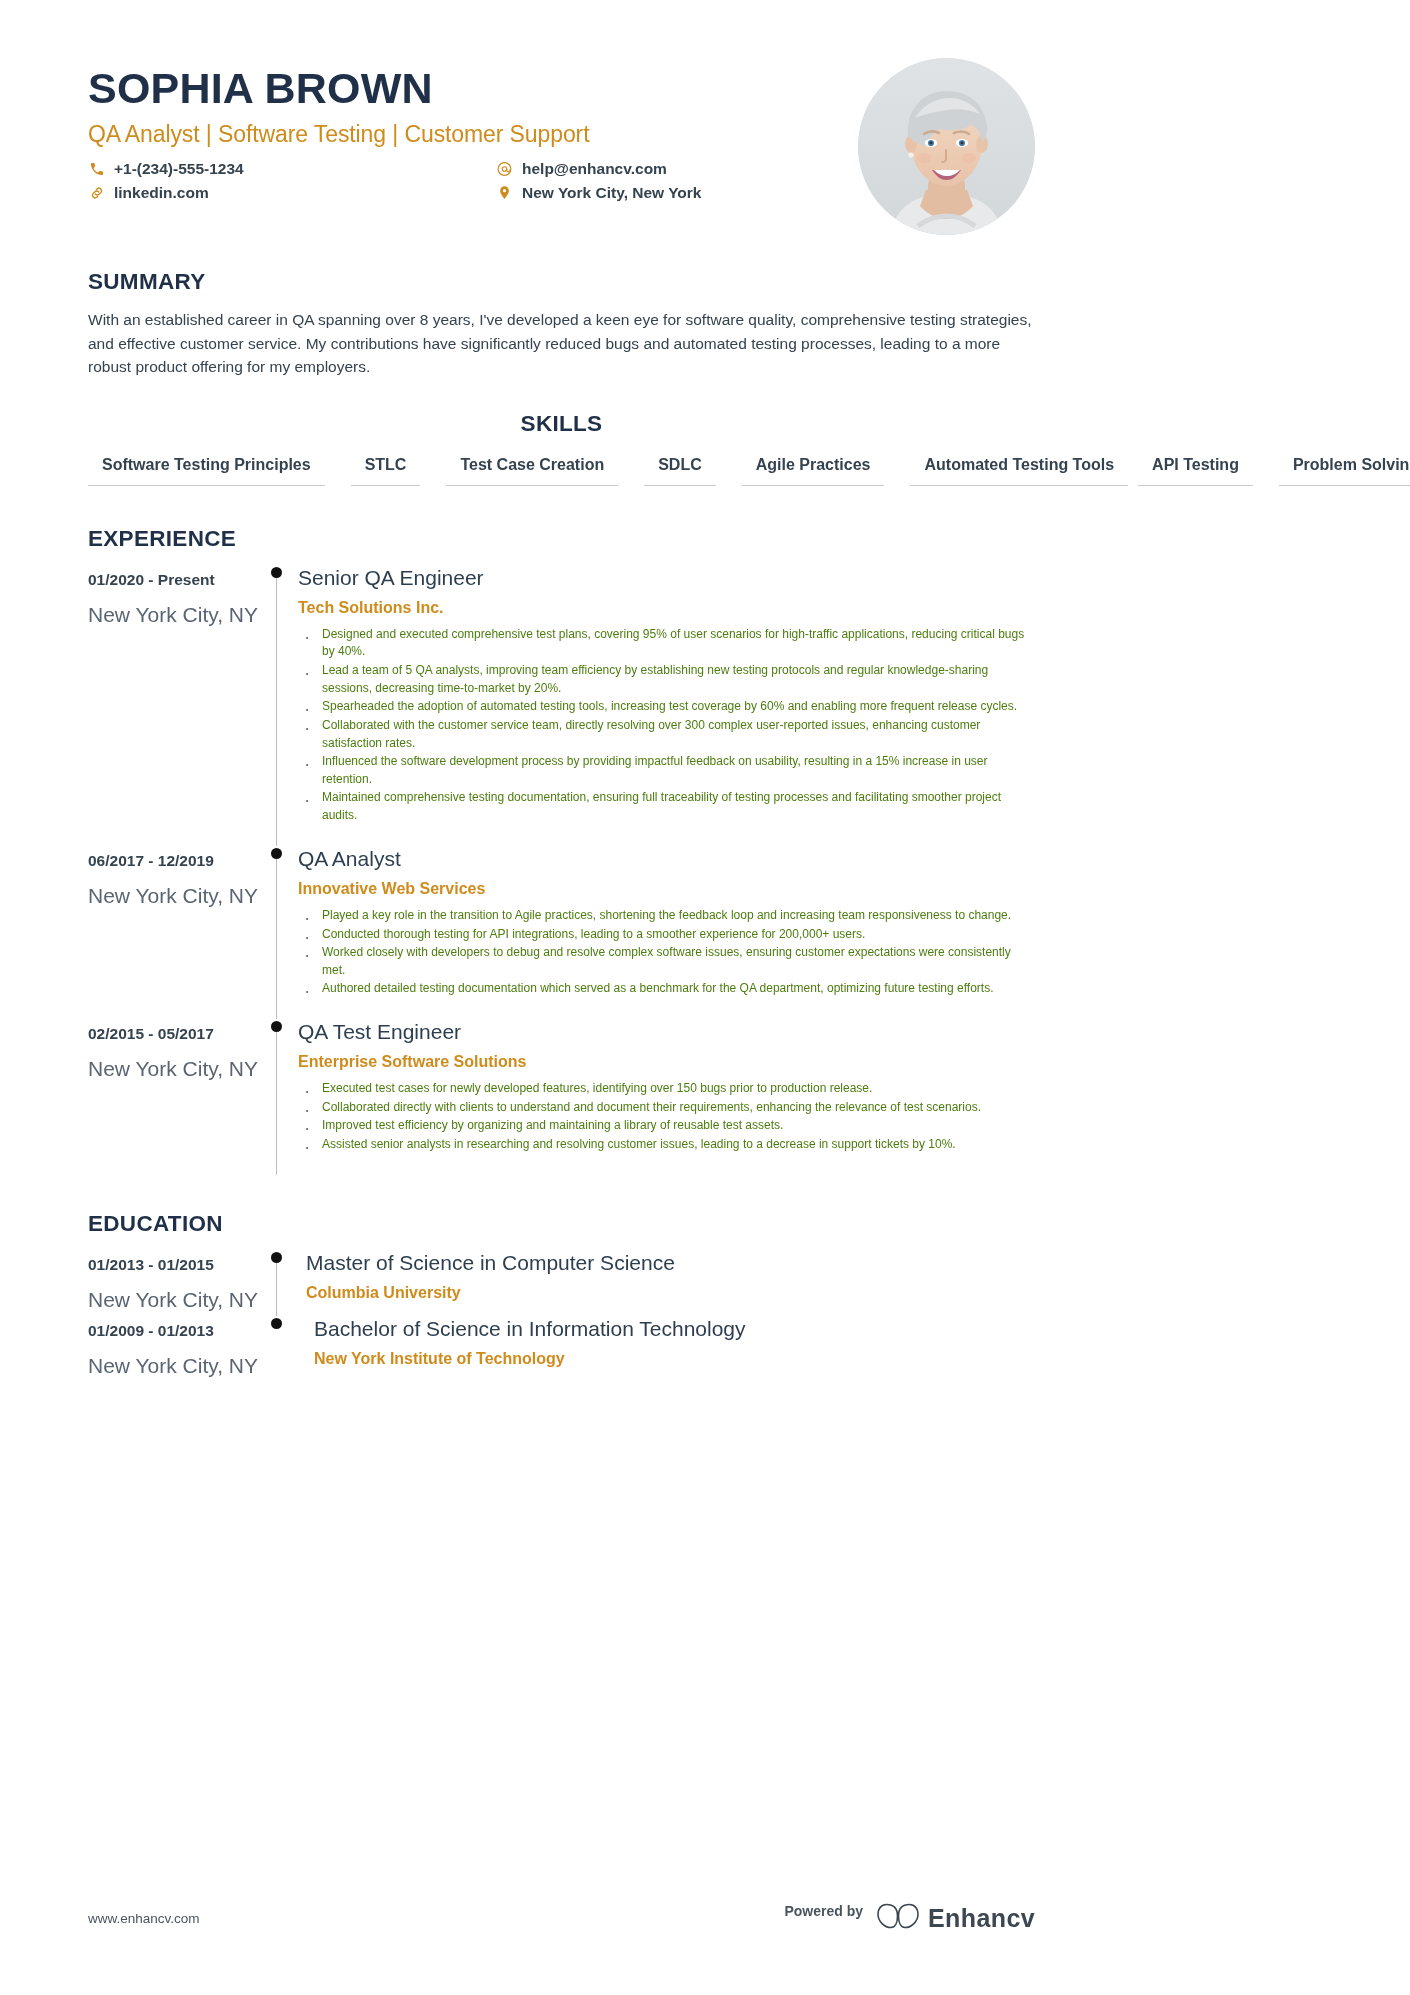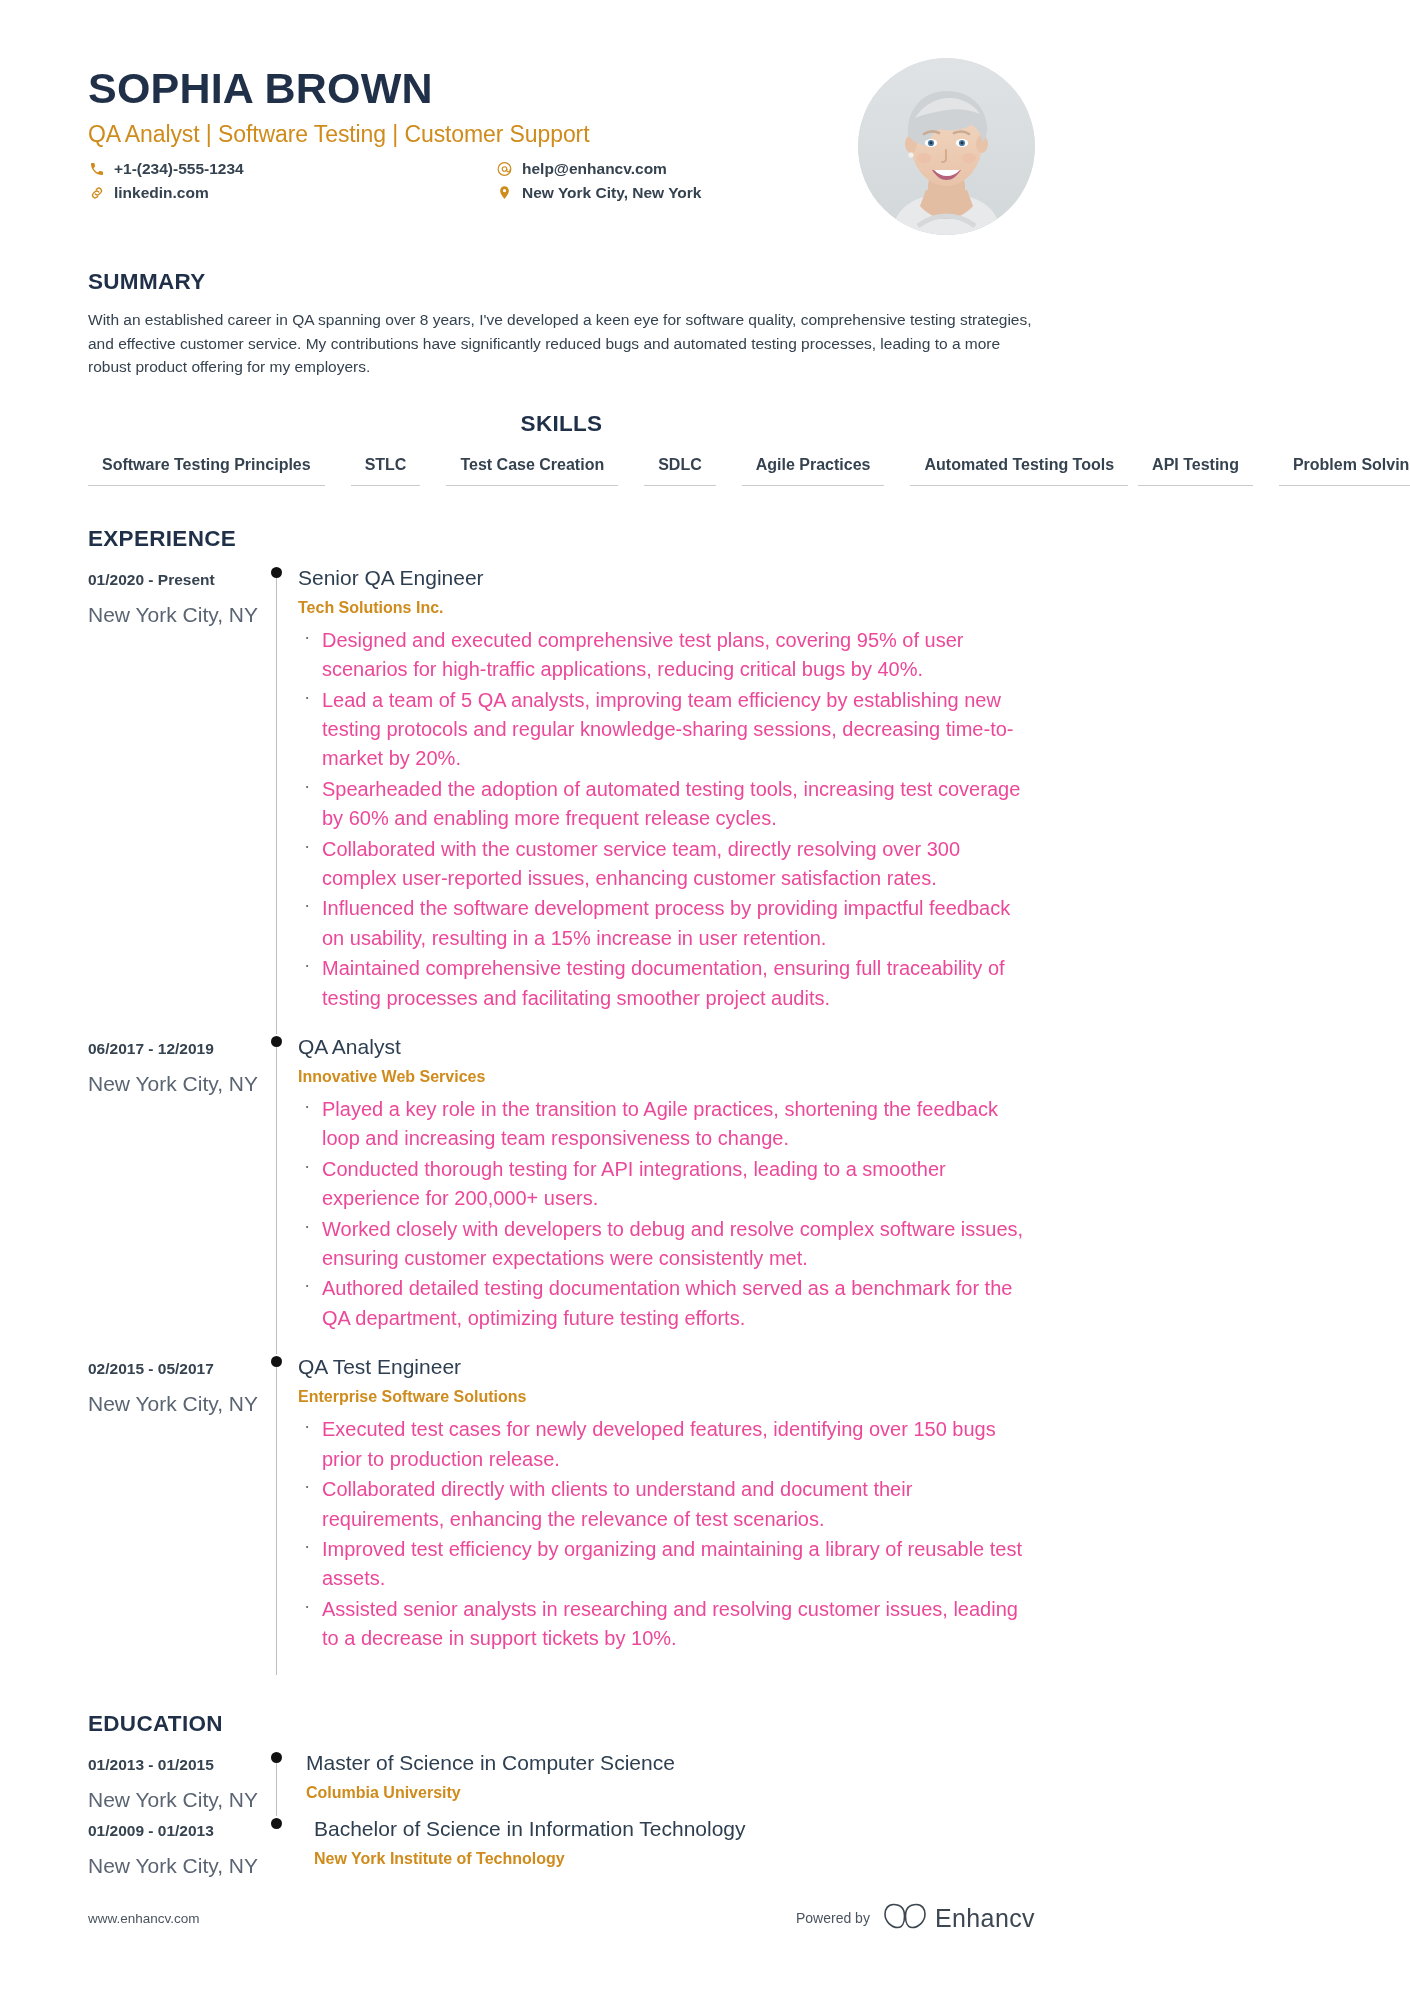--- a/index.html
+++ b/index.html
@@ -202,23 +202,23 @@
     margin-top: 9px;
   }
 
   .bullets {
     margin-top: 9px;
     list-style: none;
   }
 
   .bullets li {
     position: relative;
-    font-size: 20px;
+    font-size: 12px;
     line-height: 1.47;
-    color: #ec4899;
+    color: #4d7c0f;
     padding-left: 24px;
     margin-bottom: 1px;
   }
 
   .bullets li::before {
     content: "\00B7";
     position: absolute;
     left: 6px;
     top: -2px;
     font-size: 19px;
@@ -243,22 +243,22 @@
     justify-content: space-between;
   }
 
   .footer-url {
     font-size: 13.5px;
     color: #4a545f;
   }
 
   .footer-right {
     display: flex;
-    align-items: center;
     gap: 14px;
+    font-weight: bold;
   }
 
   .powered-by {
     font-size: 14px;
     color: #4a545f;
   }
 
   .brand {
     display: flex;
     align-items: center;

